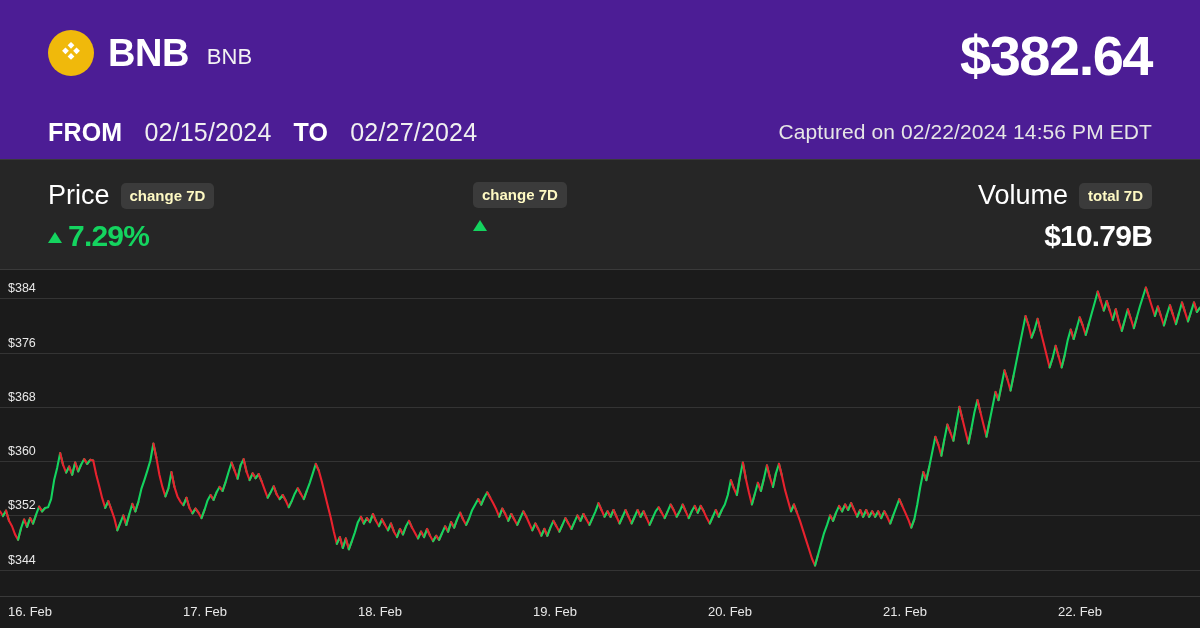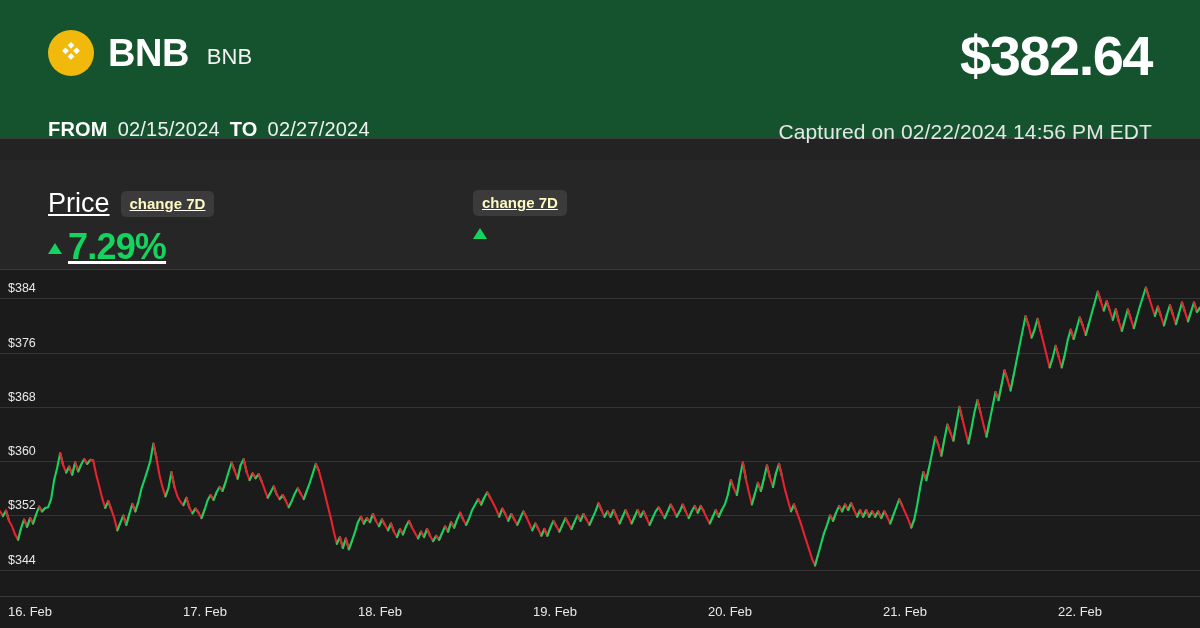--- a/index.html
+++ b/index.html
@@ -20,22 +20,22 @@
     width: 1200px;
     height: 628px;
     background: #232323;
   }
 
   
   .header {
     position: absolute;
     left: 0; top: 0;
     width: 1200px;
-    height: 139px;
-    background: #14532d;
+    height: 160px;
+    background: #4c1d95;
     border-bottom: 1px solid #3a3a3a;
     box-sizing: border-box;
   }
   .coin-block {
     position: absolute;
     left: 48px; top: 30px;
     display: flex;
     align-items: center;
     gap: 14px;
   }
@@ -63,22 +63,22 @@
     line-height: 1;
     margin-left: 4px;
     margin-top: 7px;
   }
 
   .range-row {
     position: absolute;
     left: 48px; top: 118px;
     display: flex;
     align-items: baseline;
-    gap: 10px;
-    font-size: 20px;
+    gap: 22px;
+    font-size: 25px;
   }
   .range-label {
     font-weight: 700;
     color: #ffffff;
     letter-spacing: 0.2px;
   }
   .range-value {
     font-weight: 400;
     color: #f0f0f0;
     letter-spacing: 0.2px;
@@ -107,23 +107,22 @@
     position: absolute;
     left: 0; top: 160px;
     width: 1200px;
     height: 110px;
     background: #262626;
     border-bottom: 1px solid #3a3a3a;
     box-sizing: border-box;
   }
   .stat {
     position: absolute;
-    top: 12px;
+    top: 4px;
     height: 110px;
-    text-decoration: underline;
   }
   .stat-1 { left: 48px; }
   .stat-2 { left: 473px; }
   .stat-3 { right: 48px; text-align: right; }
 
   .stat-head {
     display: flex;
     align-items: center;
     gap: 11px;
     margin-top: 18px;
@@ -140,21 +139,21 @@
     border-radius: 5px;
     padding: 5px 9px 6px;
     font-size: 15px;
     font-weight: 700;
     color: #fef9c3;
     line-height: 1;
     white-space: nowrap;
   }
   .stat-value {
     margin-top: 12px;
-    font-size: 36px;
+    font-size: 30px;
     font-weight: 700;
     letter-spacing: -0.8px;
     line-height: 1;
     display: flex;
     align-items: center;
     gap: 6px;
     text-align: right;
   }
   .stat-3 .stat-value { justify-content: flex-end; }
   .stat-value.up { color: #14d45f; }
@@ -247,20 +246,29 @@
 
     <div class="stat stat-2">
       <div class="stat-head">
         <span class="stat-badge">change 7D</span>
       </div>
       <div class="stat-value up">
         <span class="arrow-up"></span>
       </div>
     </div>
 
+    <div class="stat stat-3">
+      <div class="stat-head">
+        <span class="stat-title">Volume</span>
+        <span class="stat-badge">total 7D</span>
+      </div>
+      <div class="stat-value neutral">
+        <span>$10.79B</span>
+      </div>
+    </div>
   </div>
 
   <div class="chart-wrap">
     <svg class="chart-svg" id="chart" width="1200" height="358">
         <line x1="0" y1="28.5" x2="1200" y2="28.5" class="gridline"></line>
         <text x="8" y="21.5" class="ylabel">$384</text>
         <line x1="0" y1="83.5" x2="1200" y2="83.5" class="gridline"></line>
         <text x="8" y="76.5" class="ylabel">$376</text>
         <line x1="0" y1="137.5" x2="1200" y2="137.5" class="gridline"></line>
         <text x="8" y="130.5" class="ylabel">$368</text>

